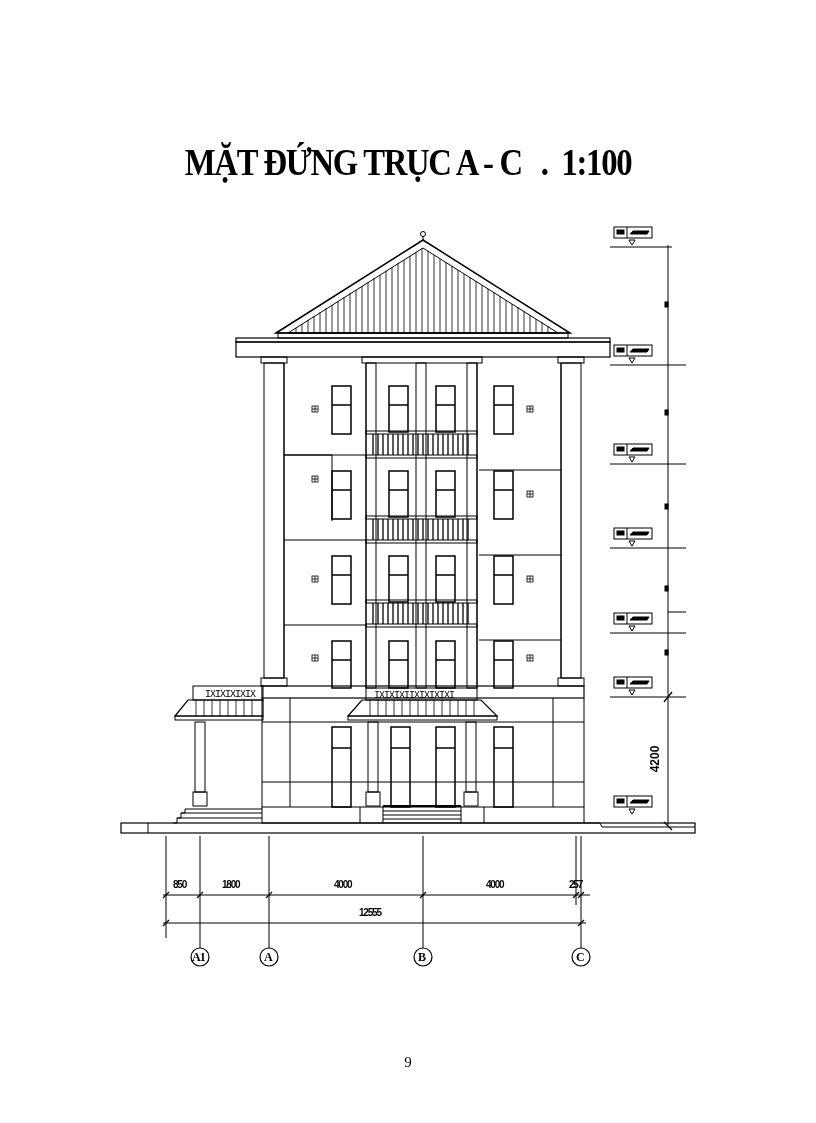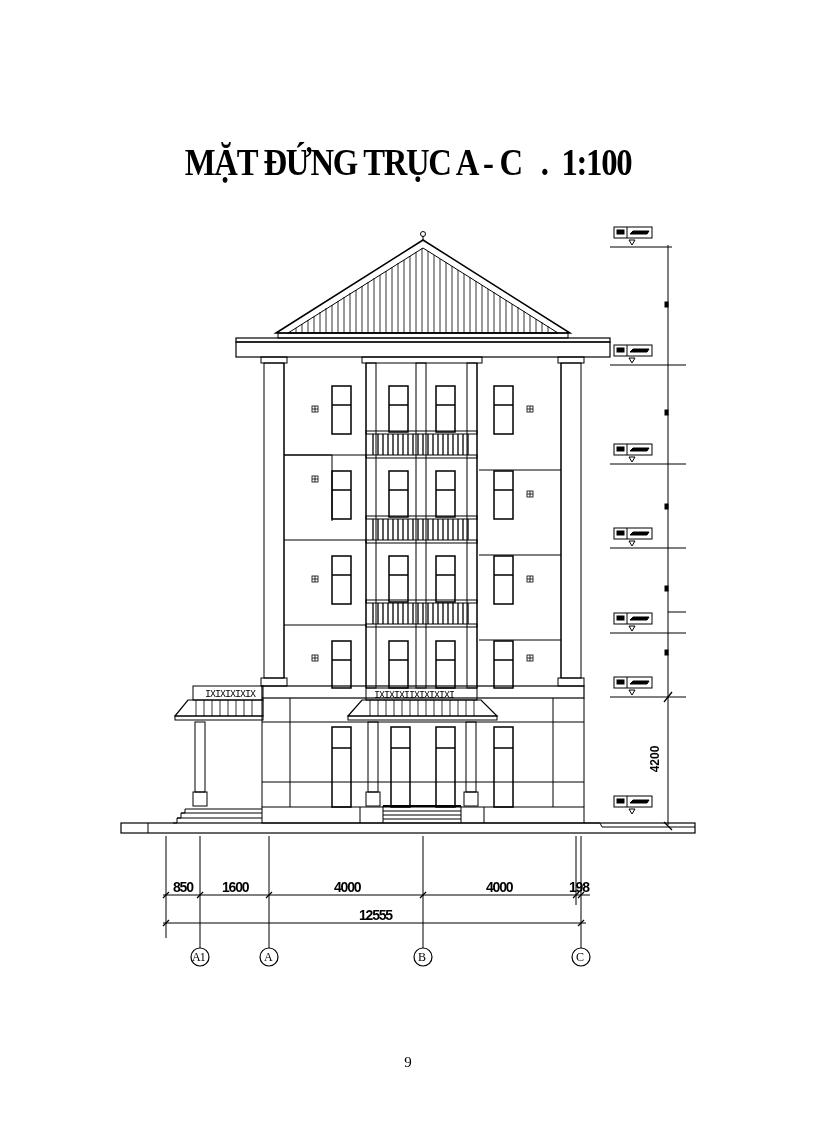--- a/index.html
+++ b/index.html
@@ -1,22 +1,22 @@
 <!DOCTYPE html>
 <html><head>
 <meta charset="utf-8">
 <style>
   html,body{margin:0;padding:0;background:#fff;}
   body{width:816px;height:1123px;position:relative;overflow:hidden;font-family:"Liberation Serif",serif;color:#000;}
   .title{position:absolute;left:0;top:140px;width:816px;text-align:center;font-family:"Liberation Serif",serif;font-weight:bold;font-size:38px;letter-spacing:-1.5px;transform:scaleX(0.86);transform-origin:center;}
   .title .gap{display:inline-block;width:22px;}
   svg.drawing{position:absolute;left:0;top:0;}
   .pagenum{position:absolute;left:0;top:1054px;width:816px;text-align:center;font-family:"Liberation Serif",serif;font-size:15px;}
-  .dimtxt{font-family:"Liberation Sans",sans-serif;font-weight:bold;font-size:14px;letter-spacing:-1.2px;}
-  .axis-txt{font-family:"Liberation Serif",serif;font-weight:normal;font-size:12px;}
+  .dimtxt{font-family:"Liberation Sans",sans-serif;font-weight:bold;font-size:10px;letter-spacing:-1.2px;}
+  .axis-txt{font-family:"Liberation Serif",serif;font-weight:bold;font-size:12px;}
 </style>
 </head>
 <body>
 
 <div class="title">
   <span>MẶT ĐỨNG TRỤC A - C</span><span class="gap"></span><span>.</span>&nbsp;&nbsp;<span>1:100</span>
 </div>
 
 <svg class="drawing" width="816" height="1123" viewBox="0 0 816 1123" xmlns="http://www.w3.org/2000/svg" fill="none" stroke="#000" stroke-width="1">
 
@@ -405,24 +405,24 @@
   <g stroke-width="1.2">
     <circle cx="200" cy="957" r="9"></circle>
     <circle cx="269" cy="957" r="9"></circle>
     <circle cx="423" cy="957" r="9"></circle>
     <circle cx="581" cy="957" r="9"></circle>
   </g>
 </svg>
 
 <div>
   <span class="dimtxt" style="position:absolute;left:173px;top:879px;">850</span>
-  <span class="dimtxt" style="position:absolute;left:222px;top:879px;">1600</span>
+  <span class="dimtxt" style="position:absolute;left:222px;top:879px;">1800</span>
   <span class="dimtxt" style="position:absolute;left:334px;top:879px;">4000</span>
   <span class="dimtxt" style="position:absolute;left:486px;top:879px;">4000</span>
-  <span class="dimtxt" style="position:absolute;left:569px;top:879px;">198</span>
+  <span class="dimtxt" style="position:absolute;left:569px;top:879px;">257</span>
   <span class="dimtxt" style="position:absolute;left:359px;top:907px;">12555</span>
   <span class="dimtxt" style="position:absolute;left:642px;top:752px;transform:rotate(-90deg);font-size:12px;letter-spacing:0;">4200</span>
 </div>
 
 <div>
   <span class="axis-txt" style="position:absolute;left:192px;top:950px;letter-spacing:-1px;">A1</span>
   <span class="axis-txt" style="position:absolute;left:264px;top:950px;">A</span>
   <span class="axis-txt" style="position:absolute;left:418px;top:950px;">B</span>
   <span class="axis-txt" style="position:absolute;left:576px;top:950px;">C</span>
 </div>

